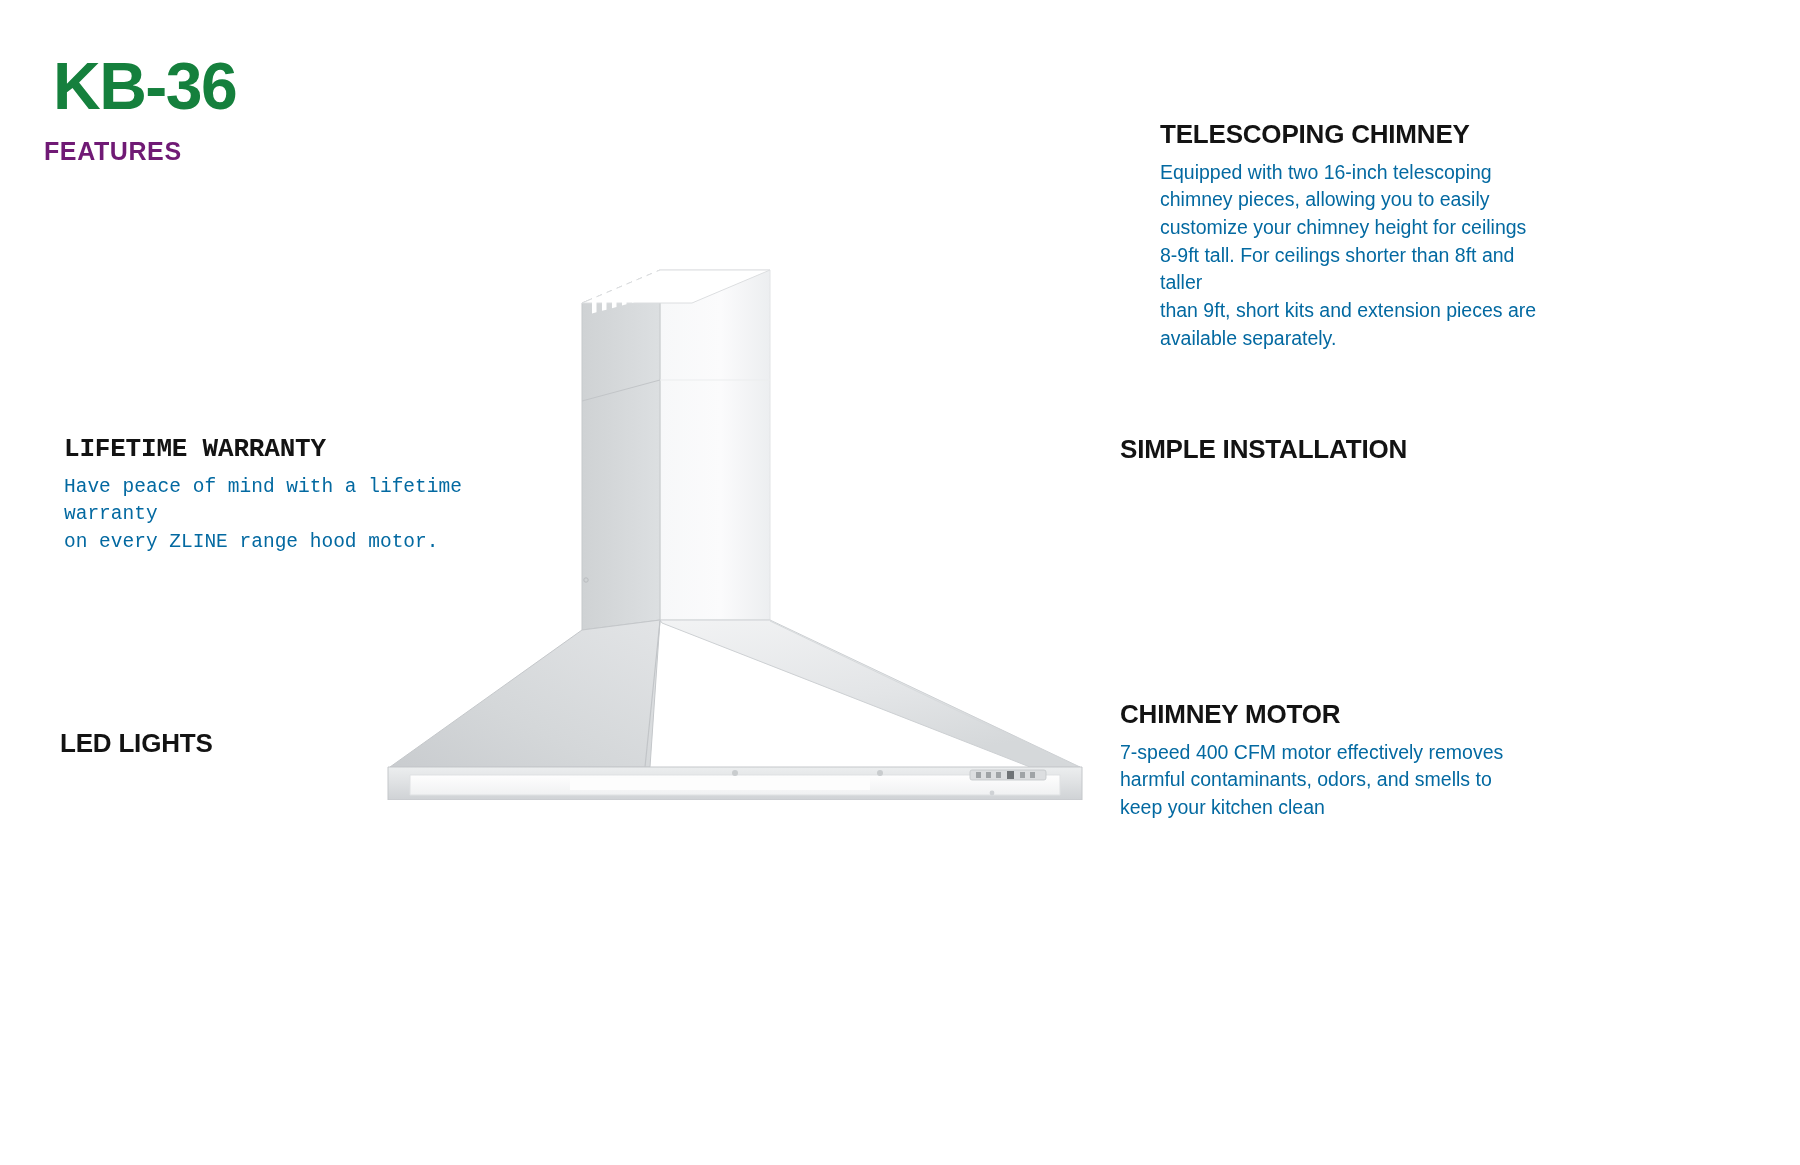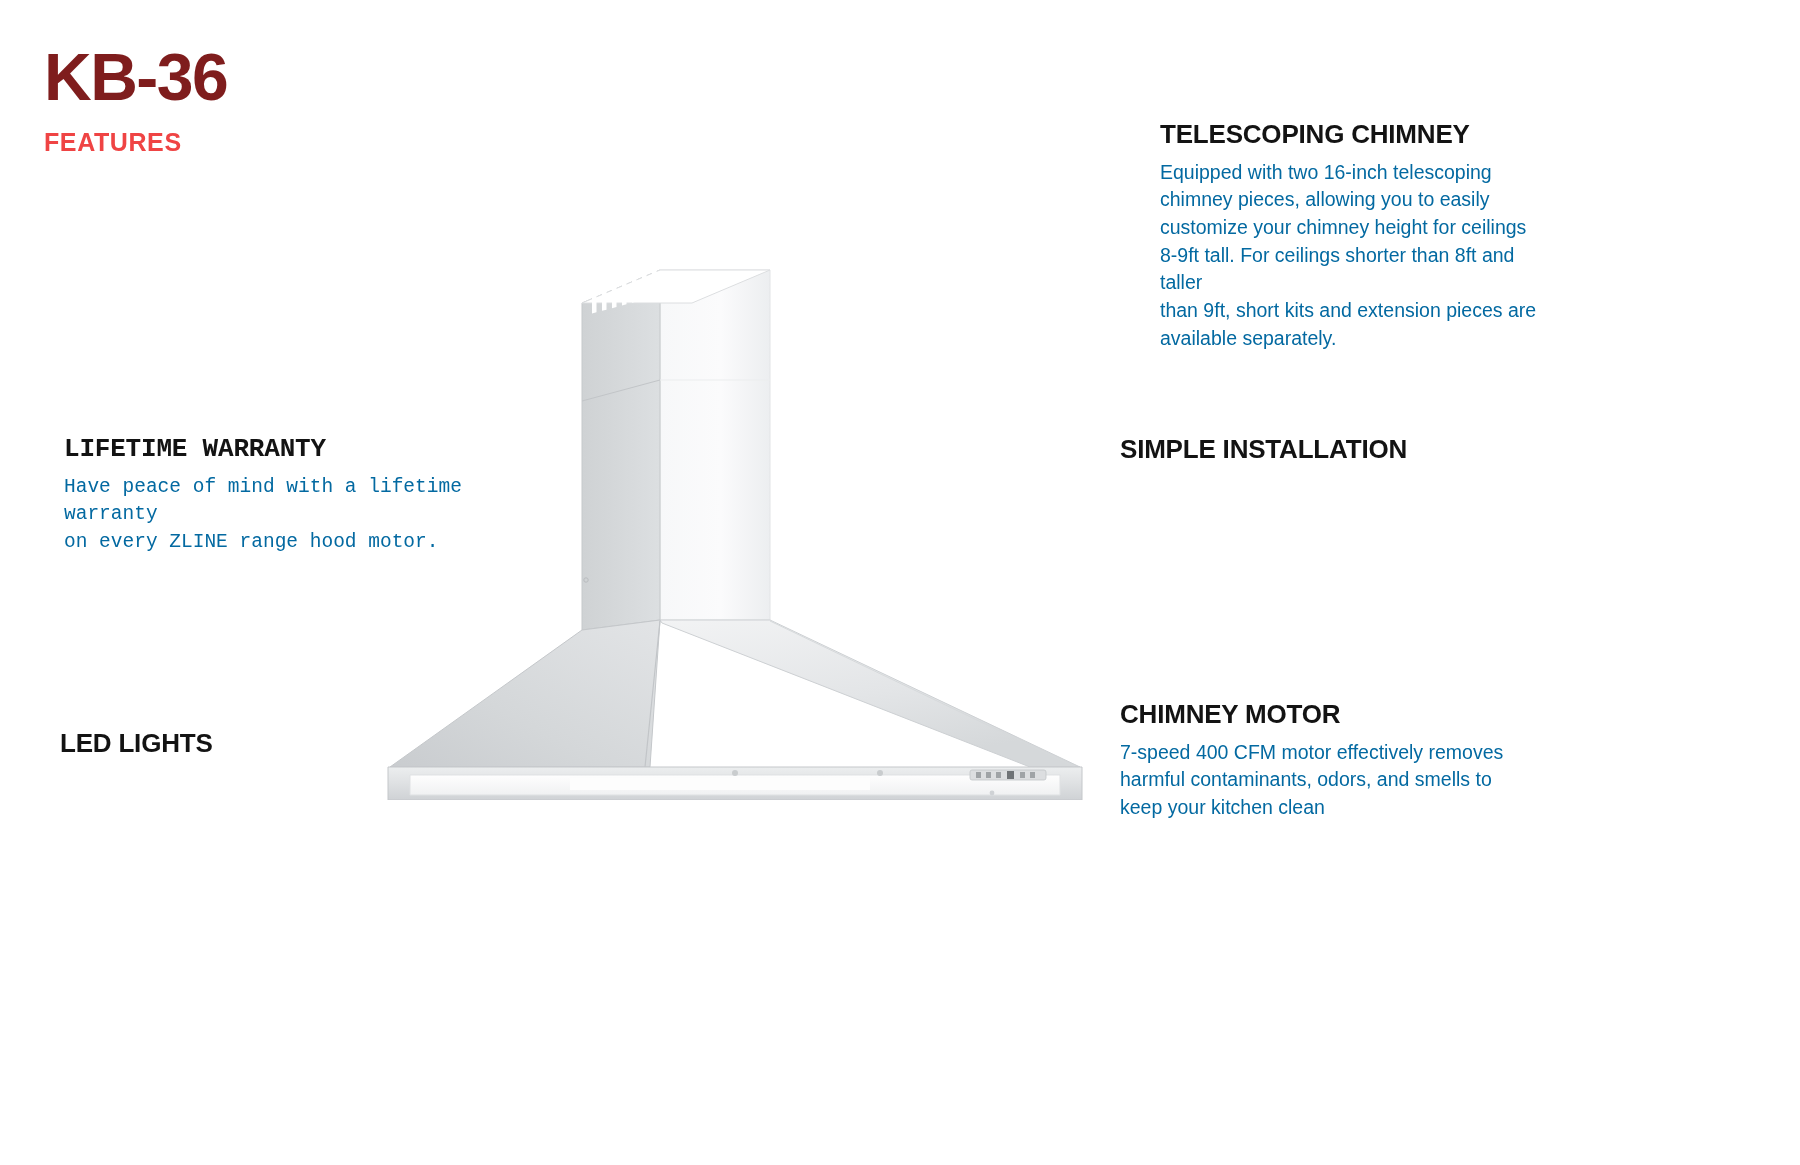--- a/index.html
+++ b/index.html
@@ -21,30 +21,30 @@
     position: absolute;
     left: 44px;
     top: 44px;
     width: 420px;
   }
   #product-title {
     font-size: 66px;
     font-weight: 700;
     letter-spacing: -1.5px;
     line-height: 1;
-    color: #7f1d1d;
-    margin: 0;
+    color: #15803d;
+    margin: 9px;
   }
   #title-sub {
     font-size: 25px;
     font-weight: 700;
     letter-spacing: 0.6px;
     line-height: 1;
     margin-top: 20px;
-    color: #ef4444;
+    color: #701a75;
   }
 
   
   .feature {
     position: absolute;
     width: 400px;
   }
   .feature-heading {
     font-size: 26px;
     font-weight: 700;

